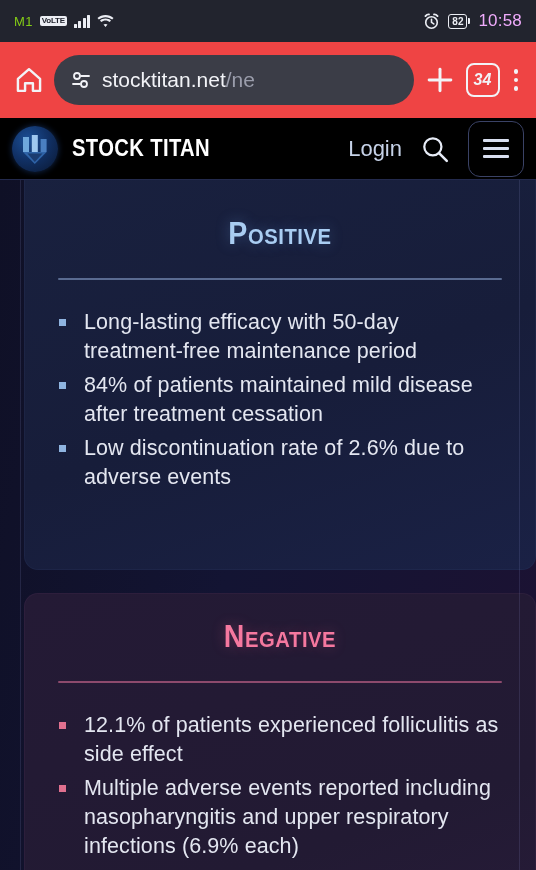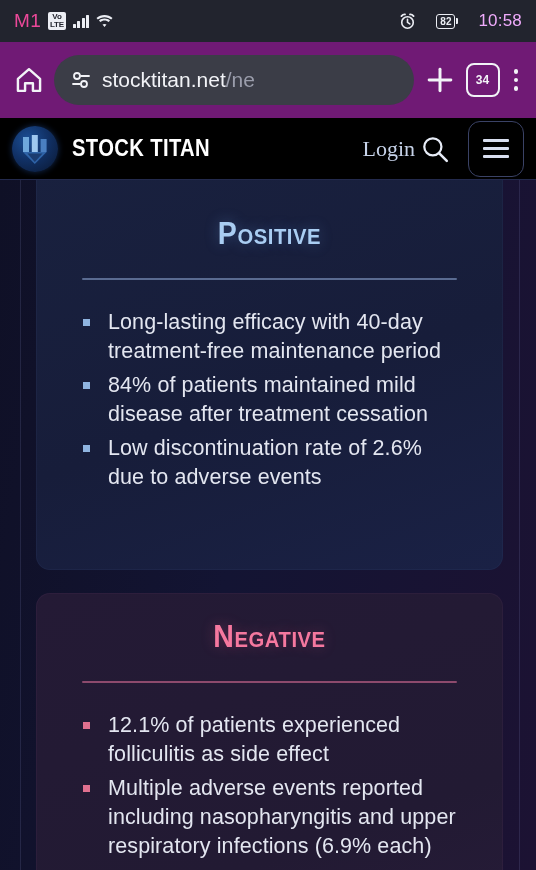--- a/index.html
+++ b/index.html
@@ -11,59 +11,59 @@
   }
   .screen { position:relative; width:536px; height:870px; overflow:hidden; background:#0d0d1f; }
 
   
   .statusbar {
     height:42px; background:#22242e;
     display:flex; align-items:center; justify-content:space-between;
     padding:0 14px; color:#e8eaf0;
   }
   .sb-left { display:flex; align-items:center; gap:7px; }
-  .sb-right { display:flex; align-items:center; gap:20px; }
-  .carrier { font-size:19px; letter-spacing:.3px; color:#ec4899; }
+  .sb-right { display:flex; align-items:center; gap:8px; }
+  .carrier { font-size:13px; letter-spacing:.3px; color:#84cc16; }
   .volte {
     background:#eceef4; color:#22242e; font-size:8px; font-weight:bold;
     border-radius:2px; padding:1px 2px; line-height:1.05;
-    display:flex; flex-direction:column; align-items:center; letter-spacing:-.2px;
+    display:flex; flex-direction:row; align-items:center; letter-spacing:-.2px;
   }
   .volte b { font-size:8px; line-height:8px; }
   .bars { display:flex; align-items:flex-end; gap:1.5px; height:14px; }
   .bars i { display:block; width:3px; background:#eceef4; border-radius:.5px; }
   .bars i:nth-child(1){height:4px}.bars i:nth-child(2){height:7px}
   .bars i:nth-child(3){height:10px}.bars i:nth-child(4){height:13px}
   .wifi { width:17px; height:14px; position:relative; }
   .clock-time { font-size:17px; color:#f0abfc; letter-spacing:.2px; }
   .battery {
     display:flex; align-items:center; gap:1px;
   }
   .batt-body {
     border:1.6px solid #eceef4; border-radius:3px; padding:0 3px;
     font-size:10px; font-weight:bold; color:#eceef4; line-height:13px; height:15px;
     display:flex; align-items:center;
   }
   .batt-tip { width:2px; height:6px; background:#eceef4; border-radius:0 1px 1px 0; }
 
   
   .browserbar {
-    height:76px; background:#701a75;
+    height:76px; background:#ef4444;
     display:flex; align-items:center; padding:0 14px; gap:10px;
   }
   .url-pill {
     flex:1; height:50px; background:#3b3d47; border-radius:25px;
     display:flex; align-items:center; gap:10px; padding:0 16px; min-width:0;
   }
   .url-text { font-size:21px; color:#f2f3f7; white-space:nowrap; overflow:hidden; }
   .url-text .dim { color:#9a9dab; }
   .tabcount {
     width:34px; height:34px; border:2.6px solid #f2f3f7; border-radius:8px;
     display:flex; align-items:center; justify-content:center;
-    font-size:12px; font-weight:bold; color:#f2f3f7;
+    font-size:16px; font-weight:bold; color:#f2f3f7;font-style:italic;
   }
   .dots { display:flex; flex-direction:column; gap:4px; padding:4px; }
   .dots i { width:4.5px; height:4.5px; border-radius:50%; background:#f2f3f7; display:block; }
 
   
   .siteheader {
     height:62px; background:#000000;
     display:flex; align-items:center; gap:14px; padding:0 12px;
     border-bottom:1px solid #232a4d;
   }
@@ -71,21 +71,21 @@
     width:46px; height:46px; border-radius:50%; flex:none;
     background:radial-gradient(circle at 35% 30%, #1b4f96 0%, #113166 45%, #0a1730 100%);
     display:flex; align-items:center; justify-content:center;
     box-shadow:0 0 6px rgba(40,90,180,.45);
   }
   .brand {
     font-family:"Liberation Sans Narrow","Liberation Sans", sans-serif;
     font-size:23px; font-weight:bold; color:#ffffff; letter-spacing:.4px;
     transform:scaleX(.88); transform-origin:left center; white-space:nowrap;
   }
-  .navlinks { display:flex; align-items:center; gap:5px; margin-left:auto;font-family:Liberation Serif, serif; }
+  .navlinks { display:flex; align-items:center; gap:18px; margin-left:auto; }
   .navlink { font-size:22px; color:#c6d2e8; white-space:nowrap; }
   .hamburger {
     width:56px; height:56px; border:1px solid #3a4266; border-radius:12px;
     display:flex; flex-direction:column; align-items:center; justify-content:center; gap:5px;
     flex:none; margin-left:4px;
   }
   .hamburger i { display:block; width:26px; height:3px; background:#d9dff0; border-radius:1px; }
 
   
   .page {
@@ -96,22 +96,22 @@
   .page::before {
     content:""; position:absolute; left:20px; top:0; bottom:0; width:1px;
     background:rgba(140,150,210,.16);
   }
   .page::after {
     content:""; position:absolute; right:16px; top:0; bottom:0; width:1px;
     background:rgba(140,150,210,.16);
   }
 
   .card {
-    position:absolute; left:36px; width:467px;
-    border-radius:14px; padding:0 46px;
+    position:absolute; left:24px; width:512px;
+    border-radius:14px; padding:0 34px;
   }
   .card.positive {
     top:-18px; height:408px;
     background:linear-gradient(160deg, #19213f 0%, #171d3a 55%, #1a2145 100%);
     box-shadow:inset 0 0 0 1px rgba(90,110,180,.08);
   }
   .card.negative {
     top:413px; height:470px;
     background:linear-gradient(160deg, #241a35 0%, #221a33 55%, #2a1c3c 100%);
     box-shadow:inset 0 0 0 1px rgba(150,90,150,.08);
@@ -244,21 +244,21 @@
         <i></i>
       </span>
   </div>
 
   <div class="page">
 
     <div class="card positive">
       <div class="card-title">Positive</div>
       <div class="divider"></div>
       <ul class="points">
-        <li>Long-lasting efficacy with 40-day treatment-free maintenance period</li>
+        <li>Long-lasting efficacy with 50-day treatment-free maintenance period</li>
         <li>84% of patients maintained mild disease after treatment cessation</li>
         <li>Low discontinuation rate of 2.6% due to adverse events</li>
       </ul>
     </div>
 
     <div class="card negative">
       <div class="card-title">Negative</div>
       <div class="divider"></div>
       <ul class="points">
         <li>12.1% of patients experienced folliculitis as side effect</li>

